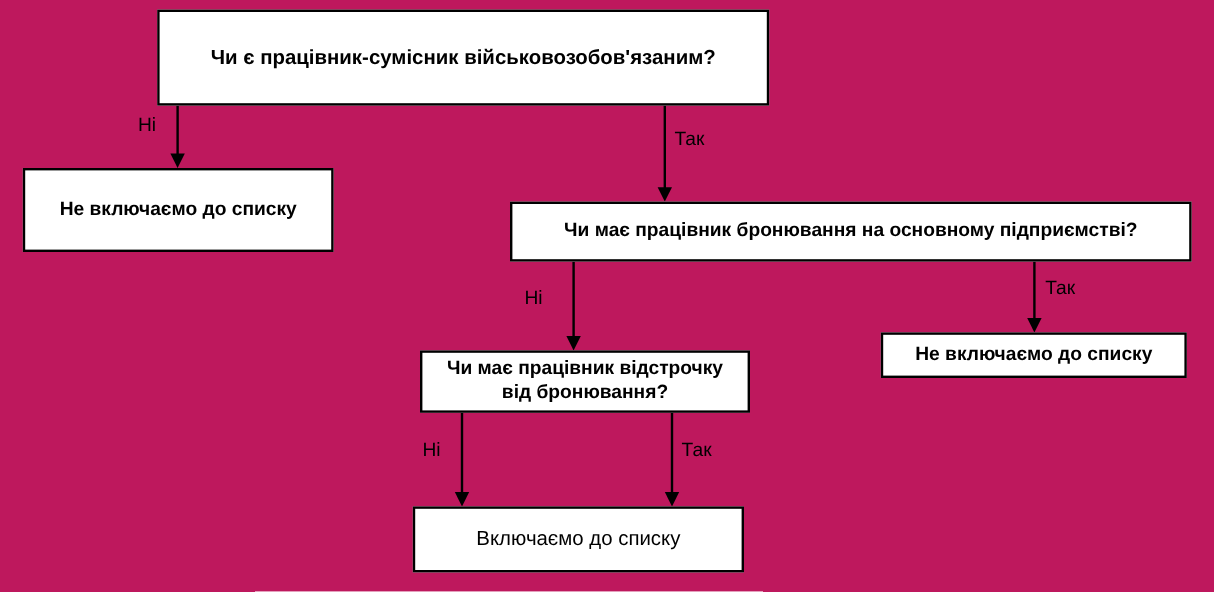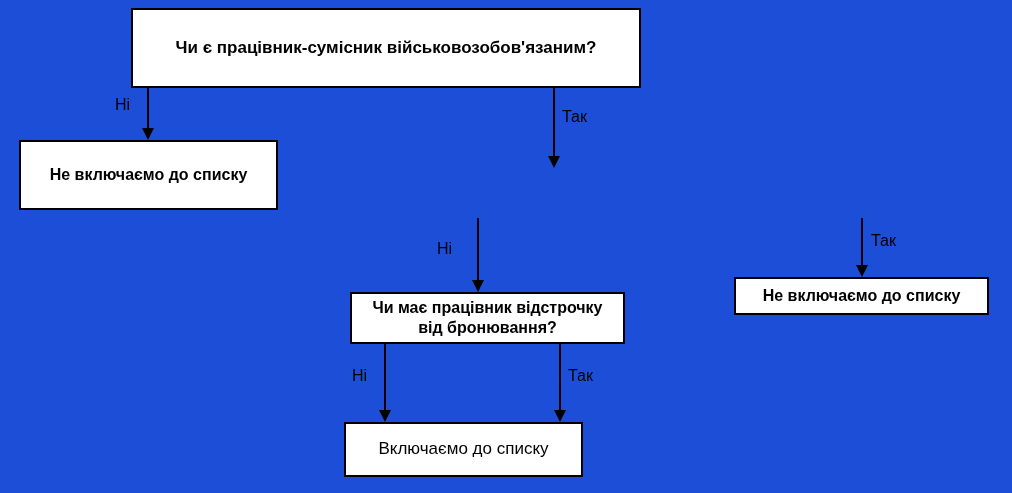--- a/index.html
+++ b/index.html
@@ -4,21 +4,21 @@
 <style>
   html, body {
     margin: 0;
     padding: 0;
     background: #ffffff;
   }
   #canvas {
     position: relative;
     width: 1012px;
     height: 493px;
-    background: #1d4ed8;
+    background: #be185d;
     font-family: "Liberation Sans", sans-serif;
     overflow: hidden;
   }
   .node {
     position: absolute;
     box-sizing: border-box;
     border: 2px solid #000000;
     background: #ffffff;
     display: flex;
     align-items: center;
@@ -85,31 +85,34 @@
   </svg>
 
   <div class="node bold" style="left:131px; top:8px; width:510px; height:80px; font-size:17px;">
     <span class="node-label">Чи є працівник-сумісник військовозобов'язаним?</span>
   </div>
 
   <div class="node bold" style="left:19px; top:140px; width:259px; height:70px; font-size:16px;">
     <span class="node-label">Не включаємо до списку</span>
   </div>
 
+  <div class="node bold" style="left:425px; top:168px; width:568px; height:50px; font-size:16px;">
+    <span class="node-label">Чи має працівник бронювання на основному підприємстві?</span>
+  </div>
 
   <div class="node bold" style="left:734px; top:277px; width:255px; height:38px; font-size:16px;">
     <span class="node-label">Не включаємо до списку</span>
   </div>
 
   <div class="node bold" style="left:350px; top:292px; width:275px; height:52px; font-size:16px;">
     <span class="node-label">Чи має працівник відстрочку
 від бронювання?</span>
   </div>
 
-  <div class="node" style="left:344px; top:422px; width:239px; height:55px; font-size:17px;">
+  <div class="node" style="left:344px; top:422px; width:276px; height:55px; font-size:17px;">
     <span class="node-label">Включаємо до списку</span>
   </div>
 
   <div class="edge-label" style="left:115px; top:96px;">Ні</div>
 
   <div class="edge-label" style="left:562px; top:108px;">Так</div>
 
   <div class="edge-label" style="left:437px; top:240px;">Ні</div>
 
   <div class="edge-label" style="left:871px; top:232px;">Так</div>

